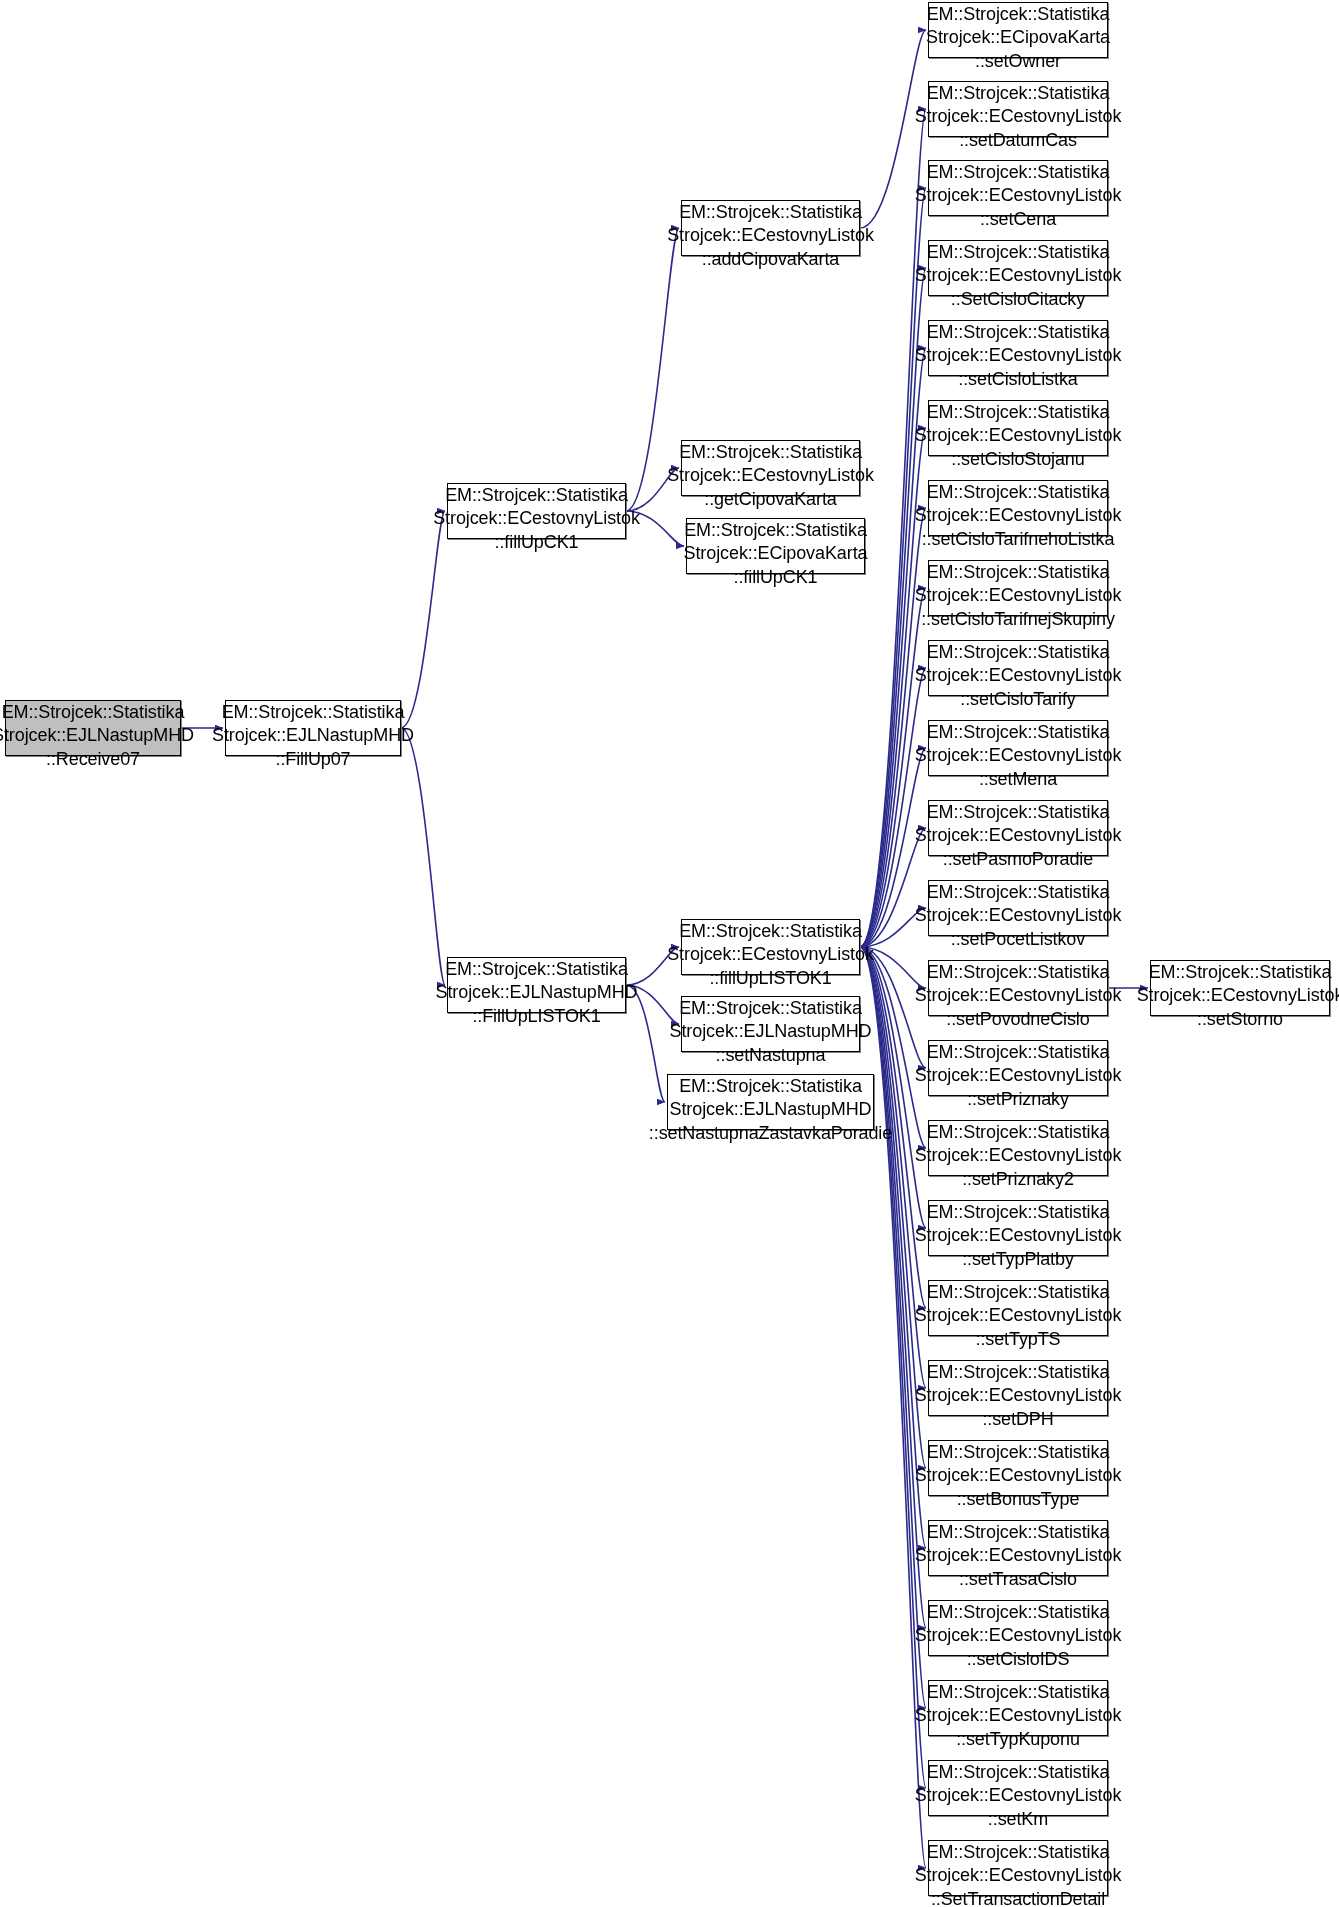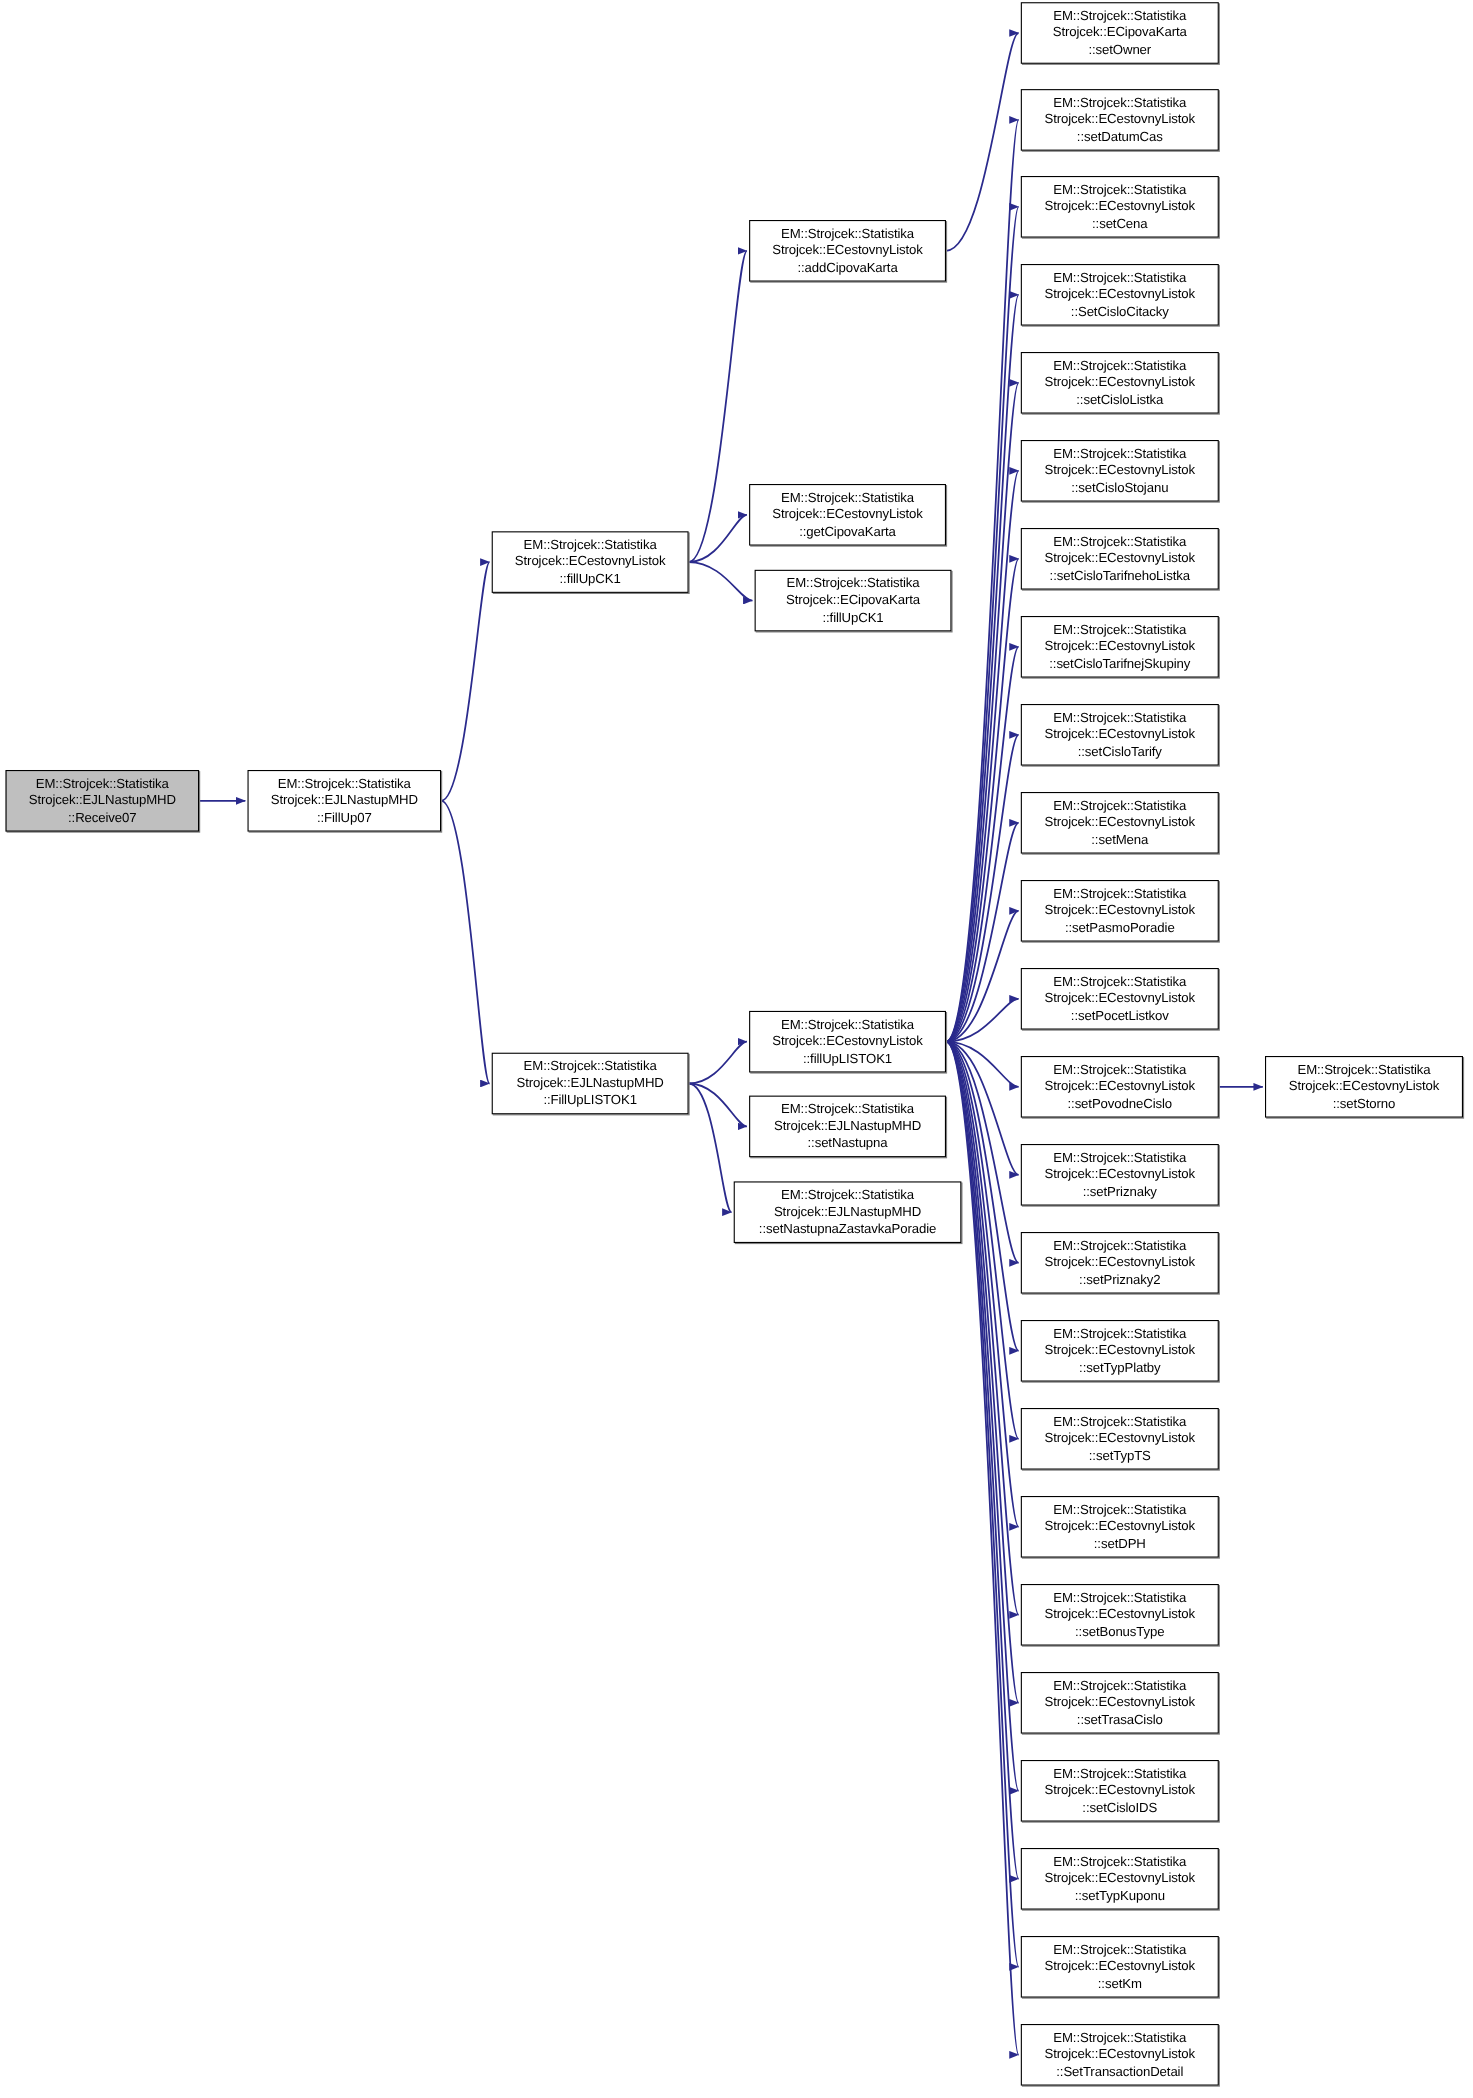--- a/index.html
+++ b/index.html
@@ -4,24 +4,24 @@
 <style>
   html,body{margin:0;padding:0;background:#ffffff;}
   body{font-family:"Liberation Sans","DejaVu Sans",sans-serif;}
   #canvas{position:relative;width:1339px;height:1907px;background:#ffffff;overflow:hidden;}
   svg#edges{position:absolute;left:0;top:0;width:1339px;height:1907px;pointer-events:none;}
   .node{
     position:absolute;
     box-sizing:border-box;
     border:1px solid #000000;
     background:#ffffff;
-    display:flex;align-items:center;justify-content:center;
+    display:flex;justify-content:center;
     text-align:center;
     color:#000000;
-    font-size:12px;
+    font-size:18px;
     line-height:1.30;
     letter-spacing:-0.1px;
     box-shadow:1px 1px 0 0 #808080;
   }
   .node.root{background:#bfbfbf;}
   .node .lbl{display:block;padding:0 4px;white-space:pre-line;}
 </style>
 </head>
 <body>
 

